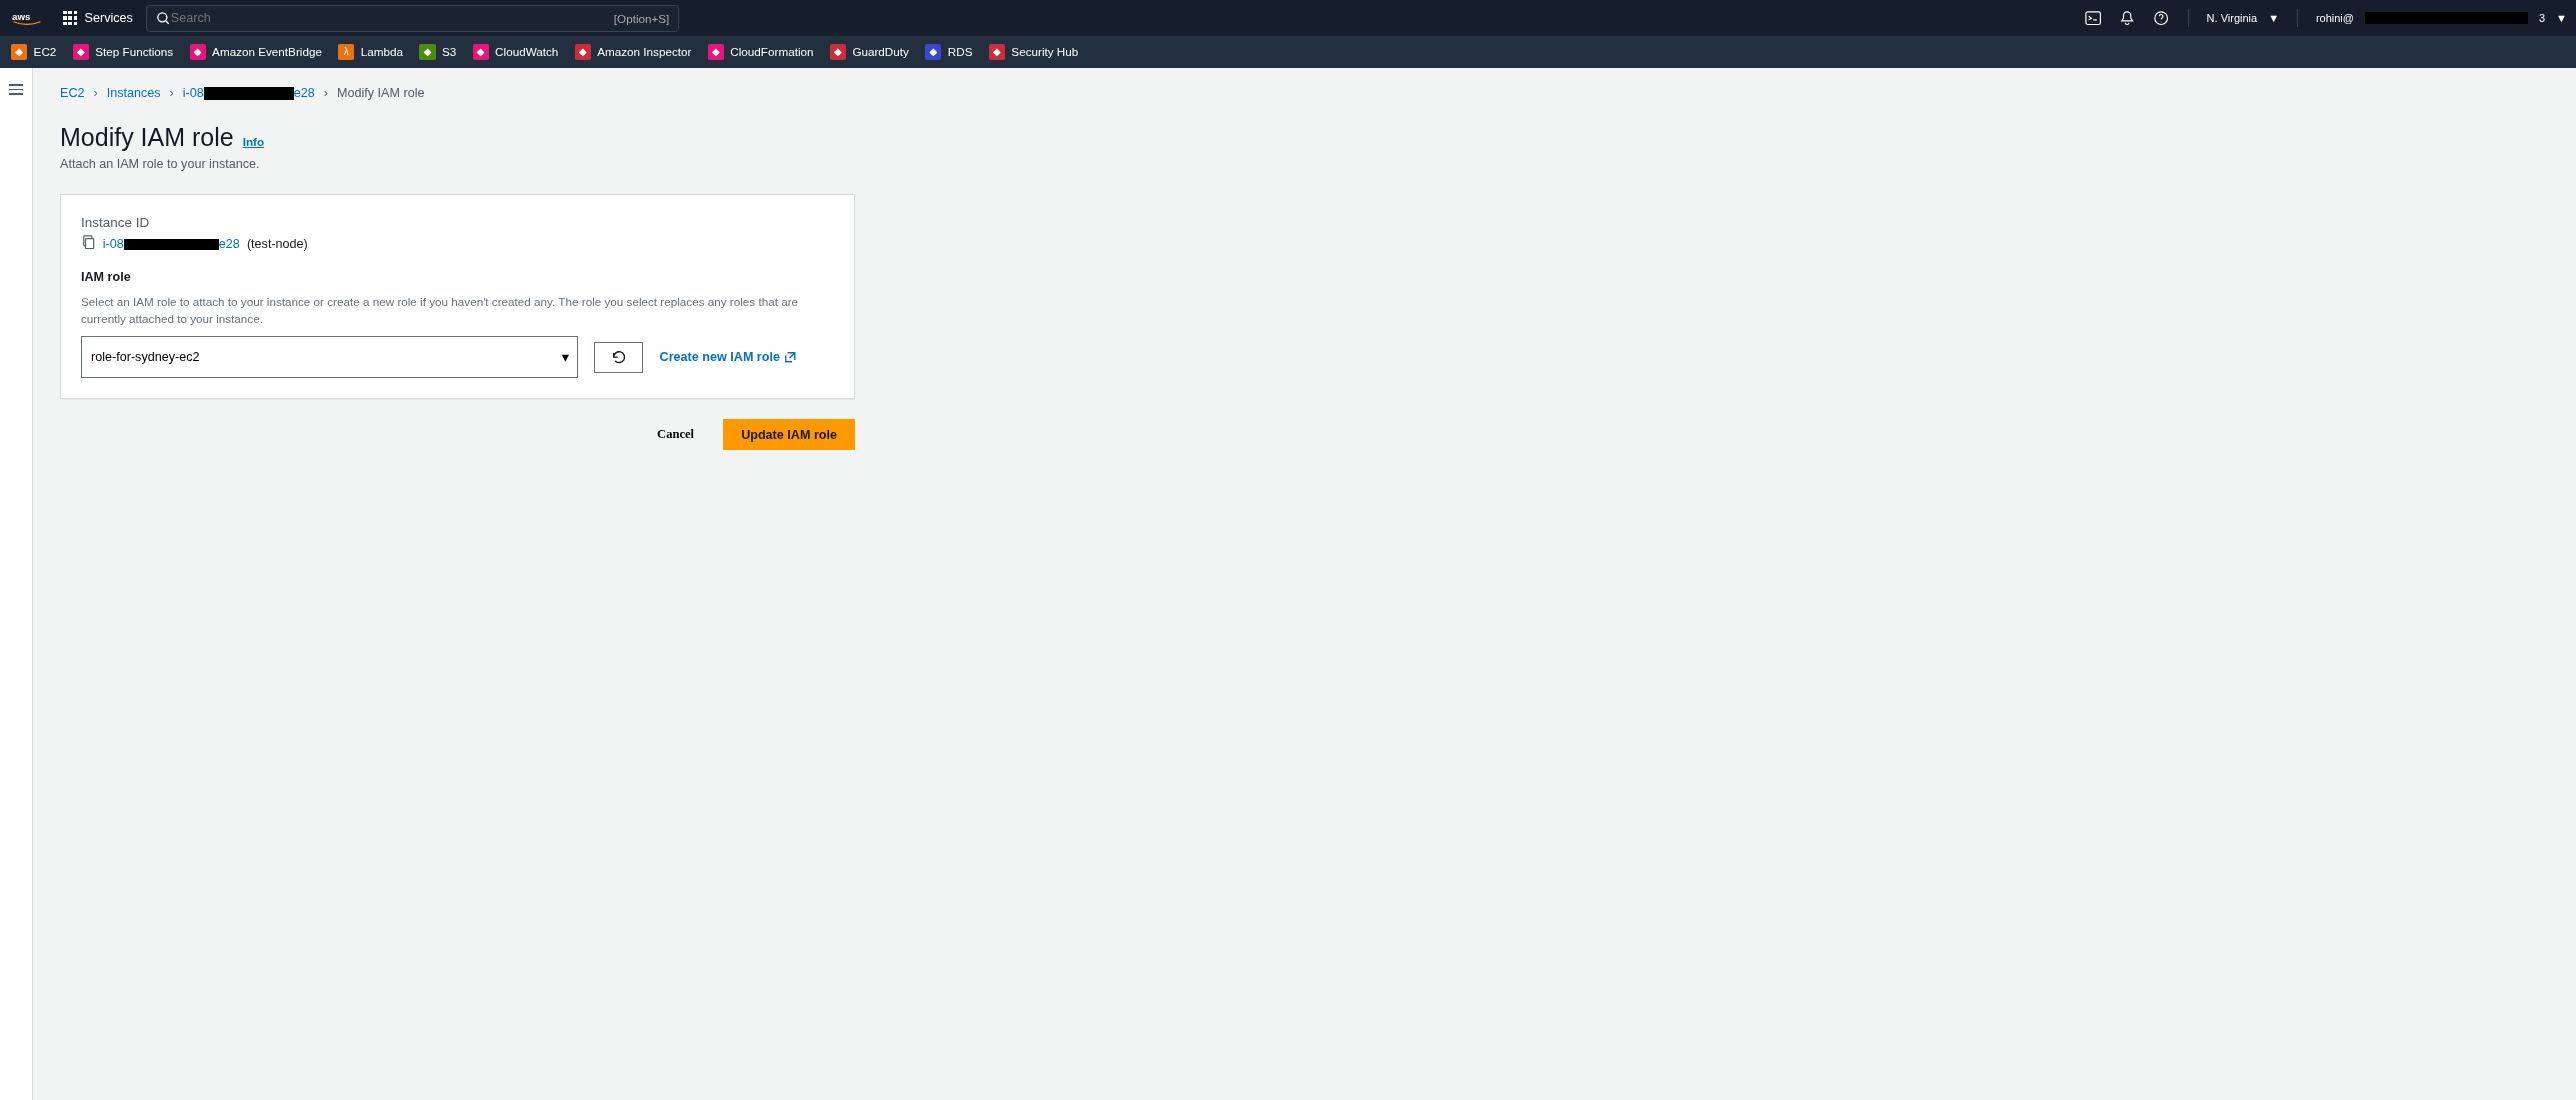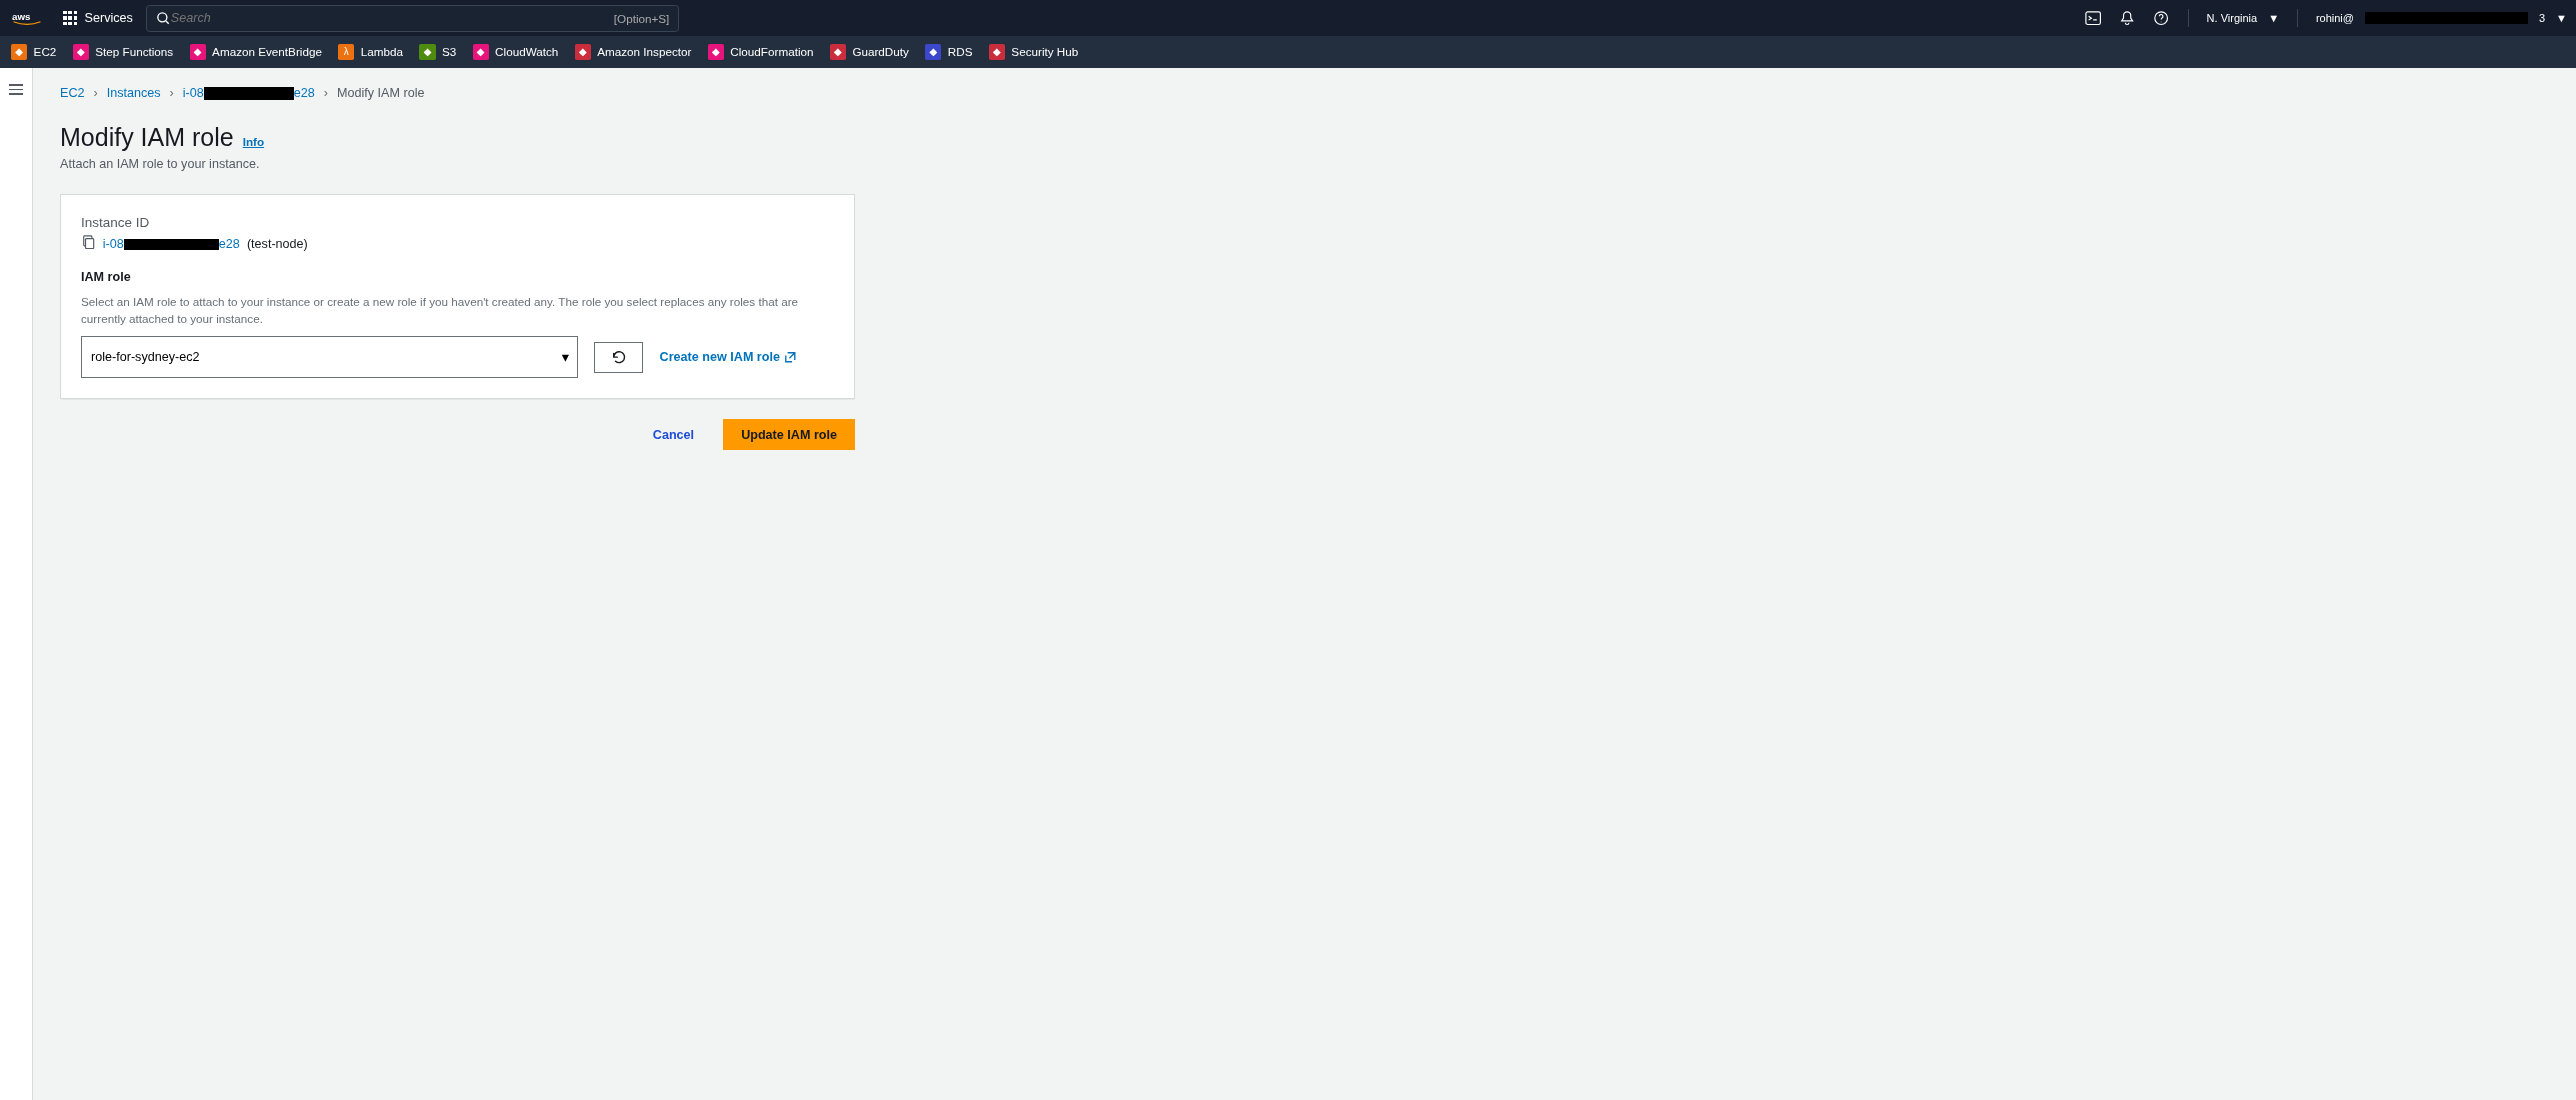--- a/index.html
+++ b/index.html
@@ -6,21 +6,21 @@
     body { background: #f2f3f3; }
     
     
     .top-nav { background: #161e2d; height: 36px; display: flex; align-items: center; padding: 0 9px; color: #fff; }
     .aws-logo { color: #fff; font-weight: bold; margin-right: 18px; display: flex; align-items: center; }
     .aws-logo svg { height: 18px; }
     .grid-icon { display: grid; grid-template-columns: repeat(3, 3.6px); grid-gap: 1.8px; margin-right: 7.2px; }
     .grid-icon span { width: 3.6px; height: 3.6px; background: #fff; }
     .services-btn { display: flex; align-items: center; color: #fff; font-size: 12.6px; margin-right: 13.5px; cursor: pointer; }
     .search-box { flex: 0 0 533px; background: #1a2332; border: 0.9px solid #3a4553; height: 27px; display: flex; align-items: center; padding: 0 9px; border-radius: 3.6px; }
-    .search-box input { background: transparent; border: none; color: #fff; font-style: italic; font-size: 12.6px; flex: 1; outline: none; }
+    .search-box input { background: transparent; border: none; color: #fff; font-size: 12.6px; flex: 1; outline: none; }
     .search-shortcut { color: #aaa; font-size: 11.7px; }
     .nav-spacer { flex: 1; }
     .nav-right { display: flex; align-items: center; gap: 18px; }
     .nav-icon-btn { cursor: pointer; color: #fff; display: flex; align-items: center; }
     .nav-divider { width: 0.9px; height: 18px; background: #3a4553; }
     .nav-text { color: #fff; font-size: 11px; cursor: pointer; display: flex; align-items: center; gap: 11px; }
     .redacted { background: #000; display: inline-block; width: 163px; height: 12.6px; }
     
     
     .service-bar { background: #232f3e; height: 32px; display: flex; align-items: center; padding: 0 11px; gap: 16.3px; }
@@ -69,21 +69,21 @@
     .role-row { display: flex; align-items: center; gap: 16.3px; }
     .select-box { position: relative; width: 497px; }
     .select-box select { width: 100%; height: 42px; padding: 0 27px 0 9px; border: 0.9px solid #687078; font-size: 12.6px; background: #fff; appearance: none; cursor: pointer; }
     .select-caret { position: absolute; right: 9px; top: 50%; transform: translateY(-50%); pointer-events: none; }
     .refresh-btn { width: 49px; height: 31px; border: 0.9px solid #687078; background: #fff; display: flex; align-items: center; justify-content: center; cursor: pointer; }
     .create-link { color: #0073bb; font-size: 12.6px; cursor: pointer; display: flex; align-items: center; gap: 4.5px; font-weight: bold; }
     
     
     .actions { max-width: 795px; display: flex; justify-content: flex-end; gap: 11px; margin-top: 20px; }
     .btn { height: 31px; padding: 0 18px; font-size: 12.6px; font-weight: bold; border: none; cursor: pointer; }
-    .btn-cancel { background: transparent; color: #1d4ed8; }
+    .btn-cancel { background: transparent; color: #000000; font-family: Liberation Serif, serif; }
     .btn-primary { background: #ff9900; color: #16191f; }
   </style>
 </head>
 <body>
 
 <div class="top-nav">
   <div class="aws-logo">
     <svg viewBox="0 0 40 24" width="36" height="22">
         <text x="0" y="14" fill="#fff" font-size="13" font-weight="bold">aws</text>
         <path d="M2 17 Q20 24 38 17" stroke="#ff9900" stroke-width="1.5" fill="none"></path>

